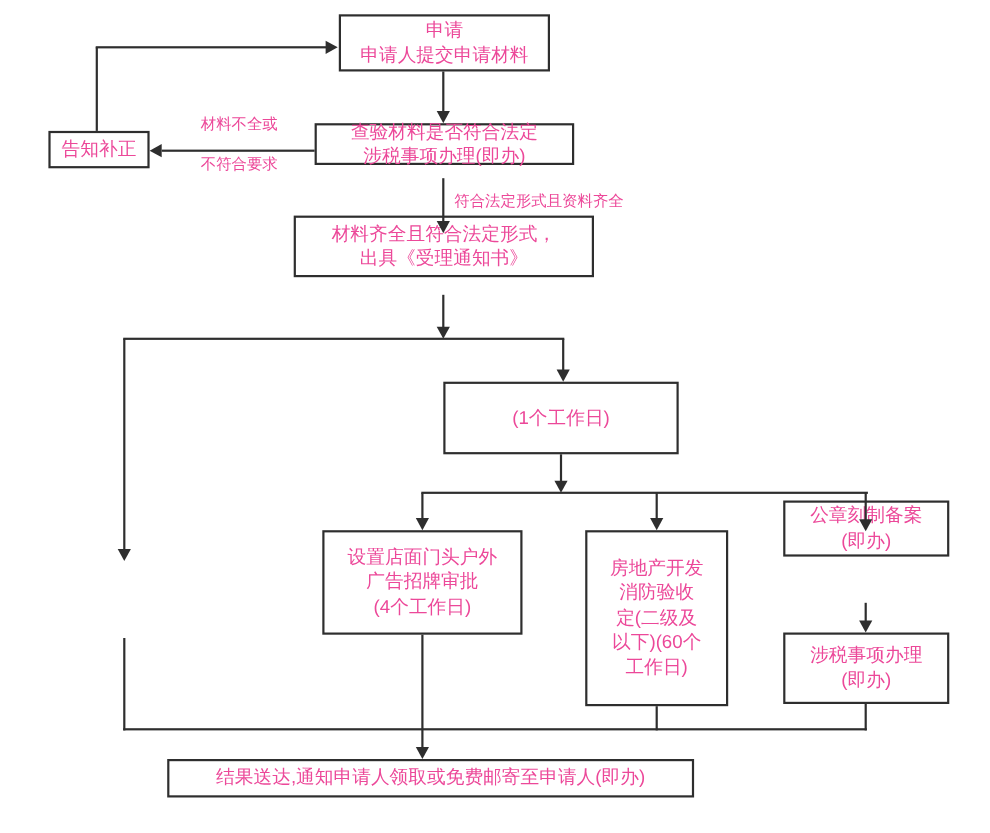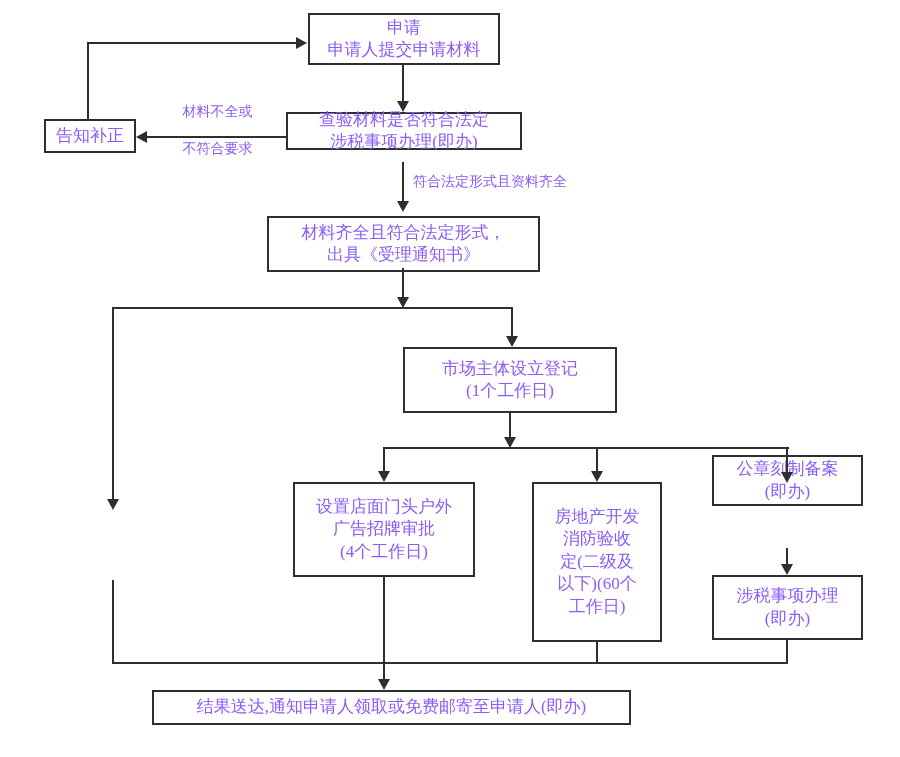--- a/index.html
+++ b/index.html
@@ -1,22 +1,22 @@
 <!DOCTYPE html>
 <html><head>
 <meta charset="utf-8">
 <style>
   html,body{margin:0;padding:0;}
   body{background:#ffffff;}
   #canvas{
     position:relative;
     width:900px;height:757px;
     background:#ffffff;
-    font-family:Liberation Serif, serif;
-    color:#8b5cf6;
+    font-family:Liberation Sans, sans-serif;
+    color:#ec4899;
     overflow:hidden;
   }
   .box{
     position:absolute;
     border:2px solid #2e2e2e;
     background:#ffffff;
     display:flex;
     flex-direction:column;
     justify-content:center;
     align-items:center;
@@ -51,27 +51,26 @@
 
   <div class="box" style="left:44px;top:119px;width:92px;height:34px;">
     <div>告知补正</div>
   </div>
 
   <div class="box" style="left:286px;top:112px;width:236px;height:38px;">
     <div>查验材料是否符合法定</div>
     <div>涉税事项办理(即办)</div>
   </div>
 
-  <div class="box" style="left:267px;top:216px;width:273px;height:56px;">
+  <div class="box" style="left:267px;top:196px;width:273px;height:56px;">
     <div>材料齐全且符合法定形式，</div>
     <div>出具《受理通知书》</div>
   </div>
 
   <div class="box" style="left:403px;top:347px;width:214px;height:66px;">
-    <div>市场主体设立登记</div>
     <div>(1个工作日)</div>
   </div>
 
 
   <div class="box" style="left:293px;top:482px;width:182px;height:95px;">
     <div>设置店面门头户外</div>
     <div>广告招牌审批</div>
     <div>(4个工作日)</div>
   </div>
 

